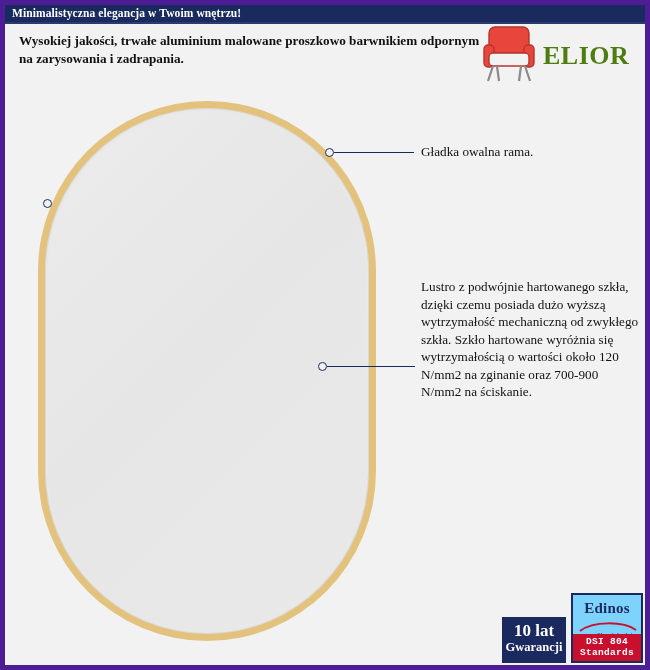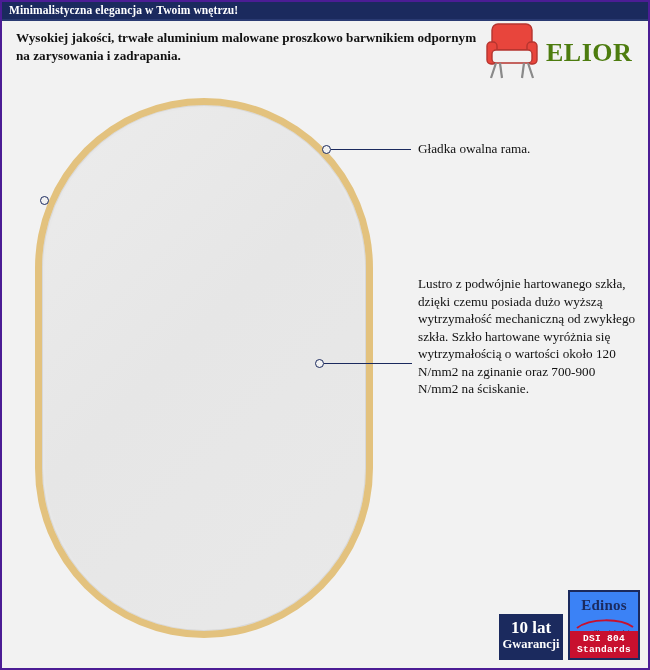--- a/index.html
+++ b/index.html
@@ -9,21 +9,21 @@
   body {
     font-family: "Liberation Serif", serif;
     background: #ffffff;
   }
   .page {
     position: relative;
     width: 650px;
     height: 670px;
     background: #f2f2f2;
     overflow: hidden;
-    border: 2px solid #4c1d95;
+    border: 5px solid #4c1d95;
     box-sizing: border-box;
   }
 
   
   .header-bar {
     position: absolute;
     left: 0; top: 0;
     width: 650px;
     height: 17px;
     background: #1b2a5e;
@@ -168,21 +168,21 @@
     line-height: 15px;
   }
 
   .edinos {
     position: absolute;
     left: 566px;
     top: 588px;
     width: 72px;
     height: 70px;
     border: 2px solid #1b2a5e;
-    background: #3b82f6;
+    background: #7dd3fc;
     box-sizing: border-box;
     text-align: center;
   }
   .edinos-name {
     font-family: "Liberation Serif", serif;
     font-weight: bold;
     font-size: 15px;
     color: #1b2a5e;
     line-height: 16px;
     margin-top: 5px;

